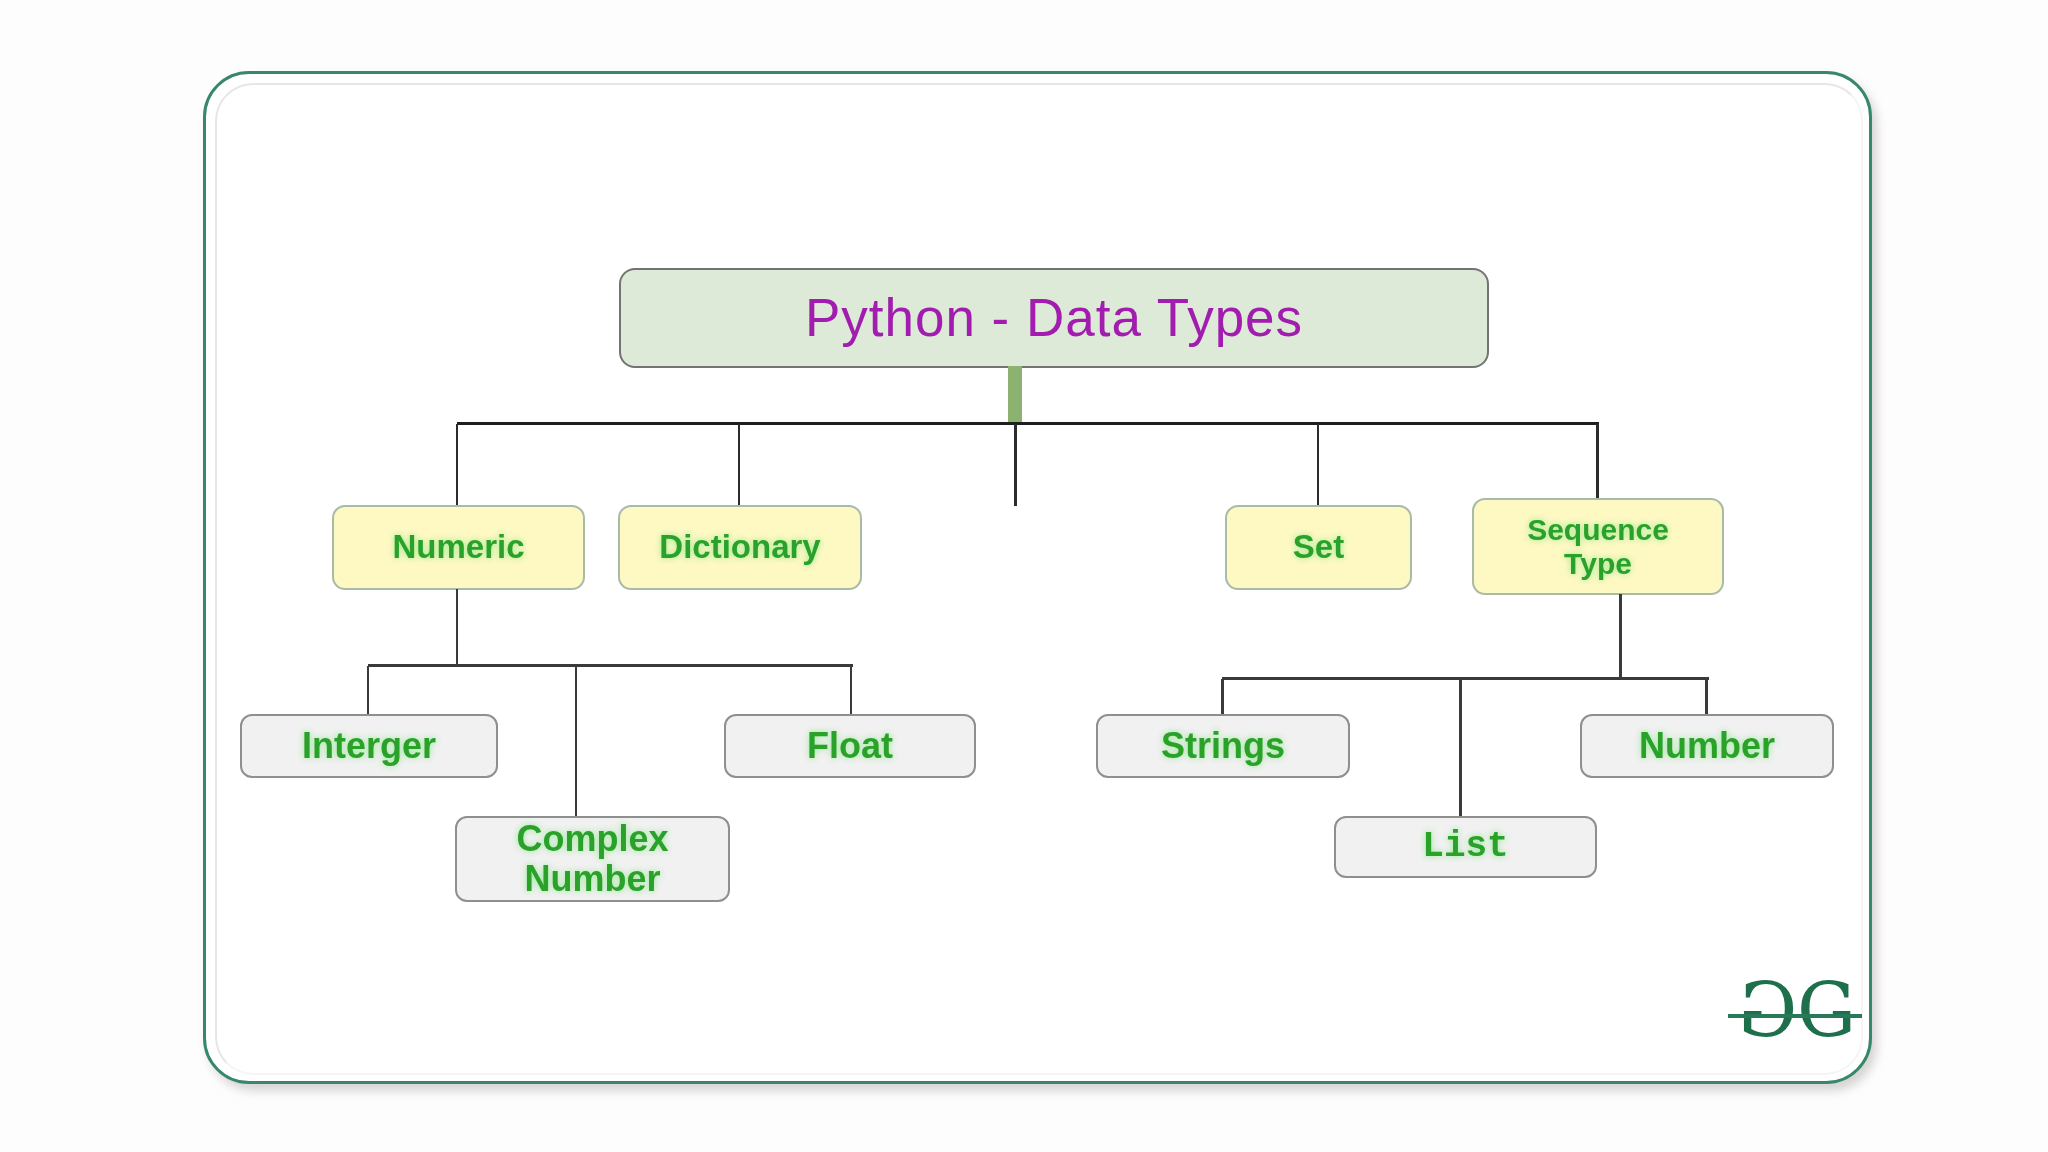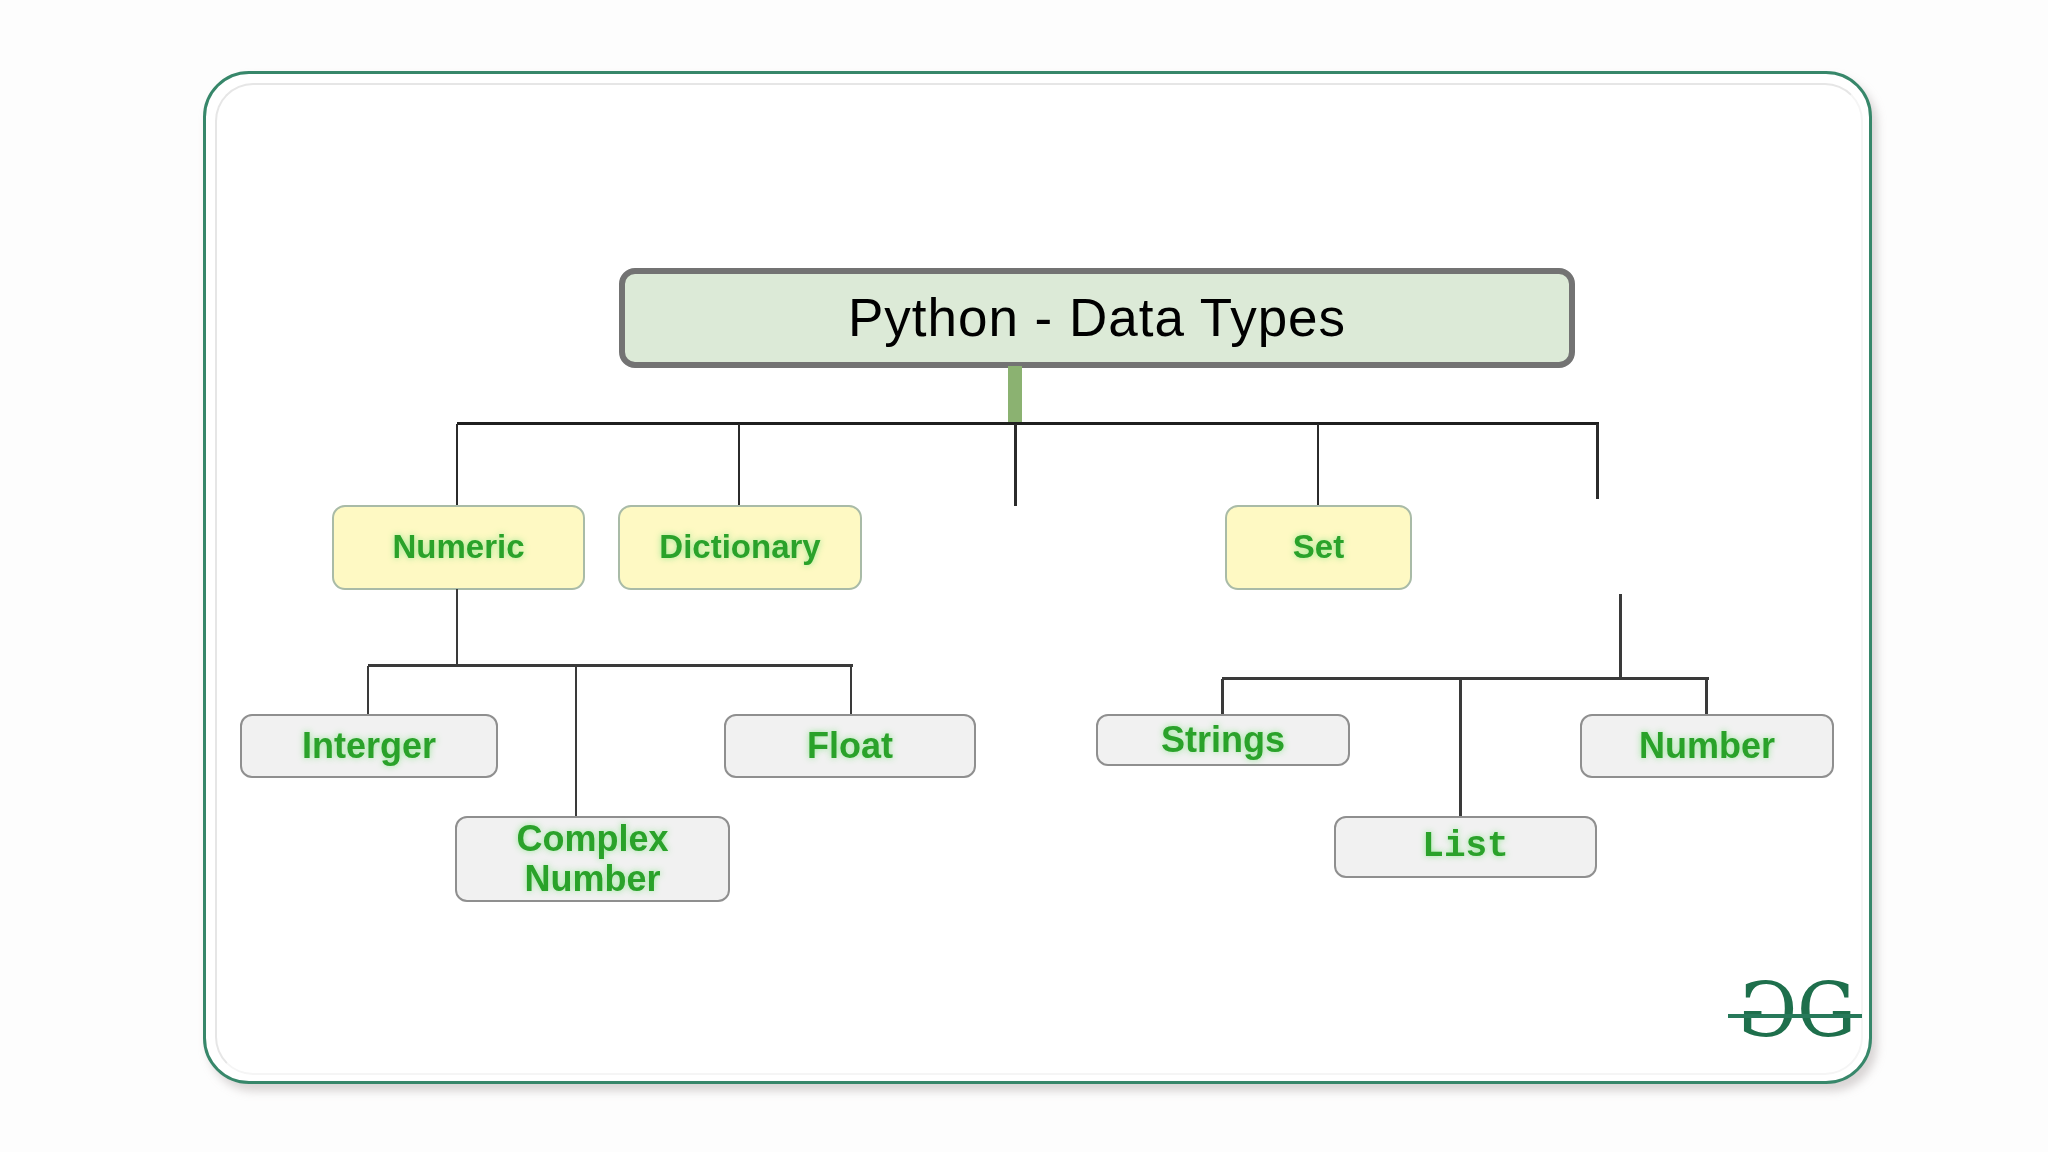--- a/index.html
+++ b/index.html
@@ -41,25 +41,25 @@
     display: flex;
     align-items: center;
     justify-content: center;
     text-align: center;
     box-sizing: border-box;
     font-weight: bold;
     line-height: 1.12;
   }
   .title-node {
     left: 619px; top: 268px;
-    width: 956px; height: 100px;
+    width: 870px; height: 100px;
     background: #dcead7;
-    border: 6px solid #737373;
+    border: 2px solid #737373;
     border-radius: 16px;
-    color: #000000;
+    color: #a21caf;
     font-size: 53px;
     font-weight: 400;
     letter-spacing: 1px;
   }
   .lvl2 {
     background: #fef9c3;
     border: 2px solid #a9bba7;
     border-radius: 13px;
     color: #2aa22a;
     font-size: 33px;
@@ -78,21 +78,21 @@
 
   
   .n-numeric    { left: 332px;  top: 505px; width: 253px; height: 85px; }
   .n-dictionary { left: 618px;  top: 505px; width: 244px; height: 85px; }
   .n-boolean    { left: 893px;  top: 505px; width: 244px; height: 85px; }
   .n-set        { left: 1225px; top: 505px; width: 187px; height: 85px; }
   .n-seqtype    { left: 1472px; top: 498px; width: 252px; height: 97px; font-size: 30px; }
   .n-interger   { left: 240px;  top: 714px; width: 258px; height: 64px; }
   .n-float      { left: 724px;  top: 714px; width: 252px; height: 64px; }
   .n-complex    { left: 455px;  top: 816px; width: 275px; height: 86px; }
-  .n-strings    { left: 1096px; top: 714px; width: 254px; height: 52px; }
+  .n-strings    { left: 1096px; top: 714px; width: 254px; height: 64px; }
   .n-list       { left: 1334px; top: 816px; width: 263px; height: 62px; font-family: Liberation Mono, monospace; }
   .n-tuple      { left: 1580px; top: 714px; width: 254px; height: 64px; }
 
   
   .line { position: absolute; background: #2b2b2b; }
   .trunk-green { left: 1008px; top: 366px; width: 14px; height: 58px; background: #8bb271; }
 
   .rail-1 { left: 457px; top: 422px; width: 1142px; height: 3px; background: #1f1f1f; }
   .d-numeric    { left: 456px;  top: 424px; width: 2px; height: 82px; }
   .d-dictionary { left: 738px;  top: 424px; width: 2px; height: 82px; }
@@ -154,20 +154,23 @@
 
   <div class="node lvl2 n-numeric">
     <span>Numeric</span>
   </div>
   <div class="node lvl2 n-dictionary">
     <span>Dictionary</span>
   </div>
   <div class="node lvl2 n-set">
     <span>Set</span>
   </div>
+  <div class="node lvl2 n-seqtype wrap-narrow">
+    <span>Sequence Type</span>
+  </div>
 
   <div class="line stem-numeric"></div>
   <div class="line rail-2"></div>
   <div class="line d-interger"></div>
   <div class="line d-complex"></div>
   <div class="line d-float"></div>
 
   <div class="line stem-seqtype"></div>
   <div class="line rail-3"></div>
   <div class="line d-strings"></div>

